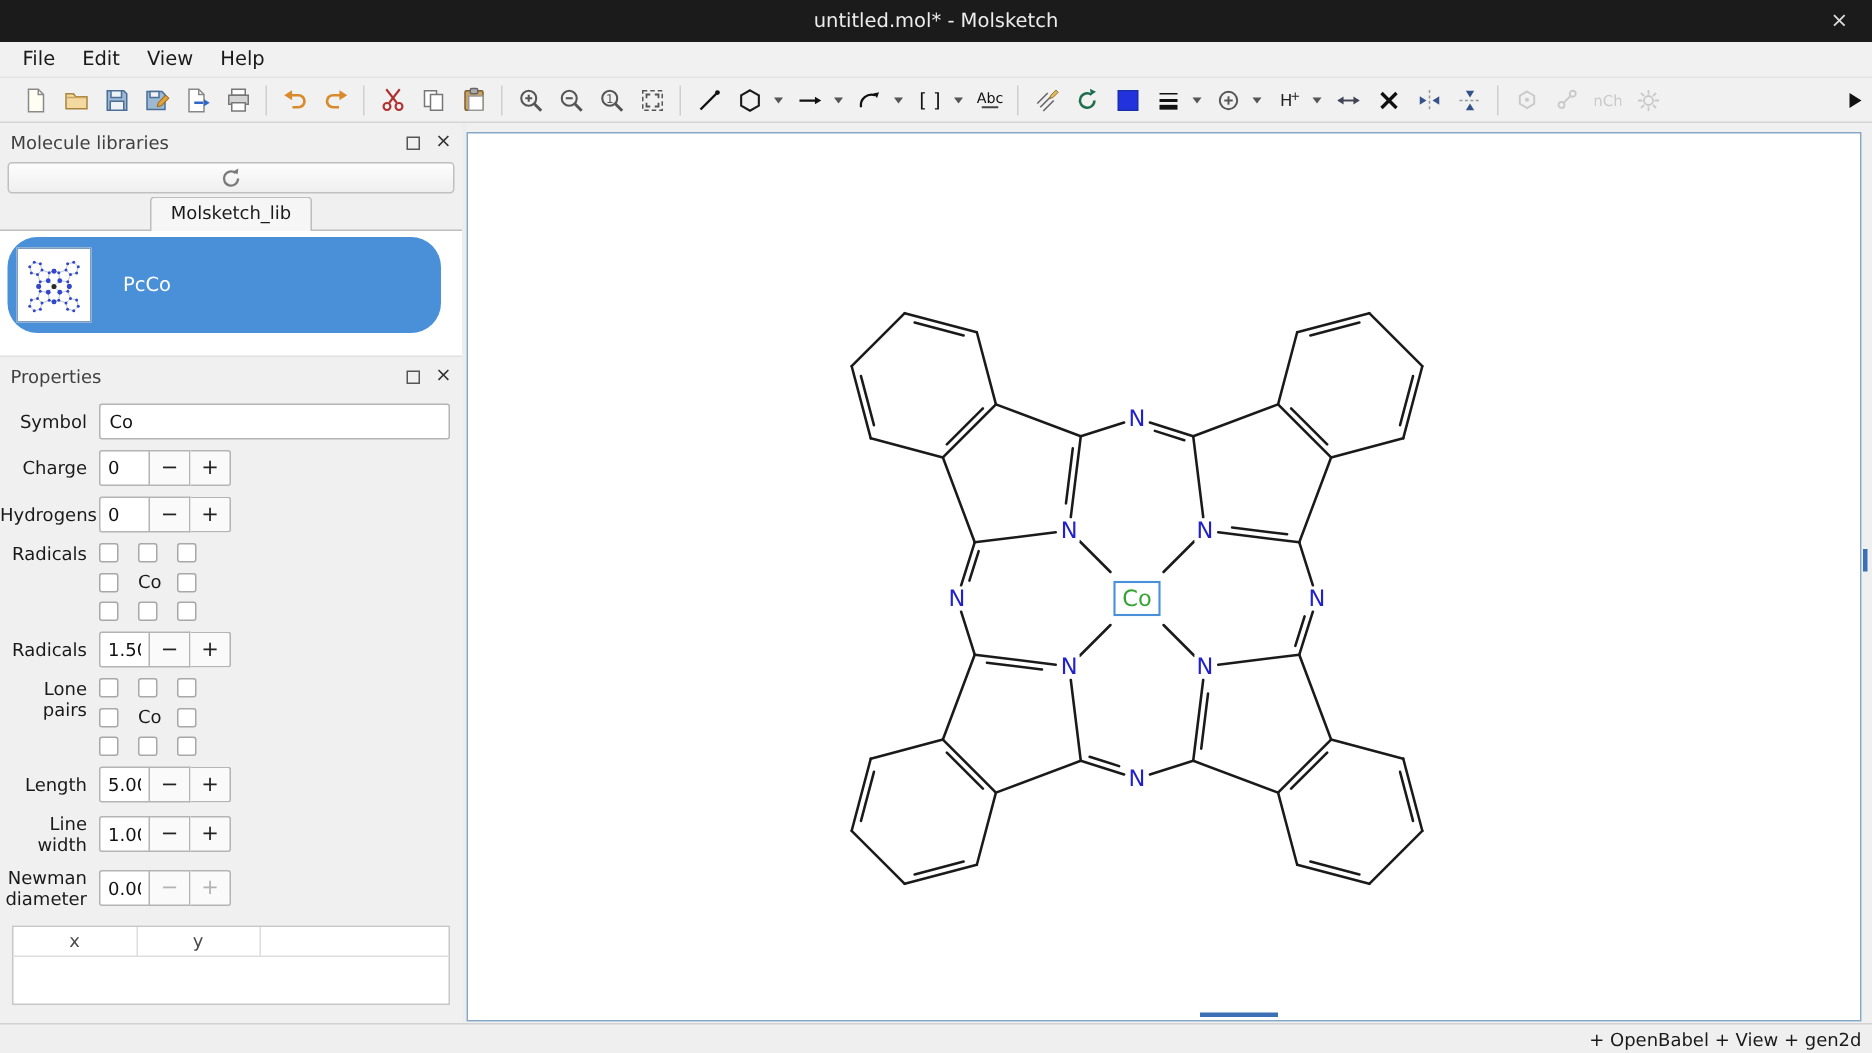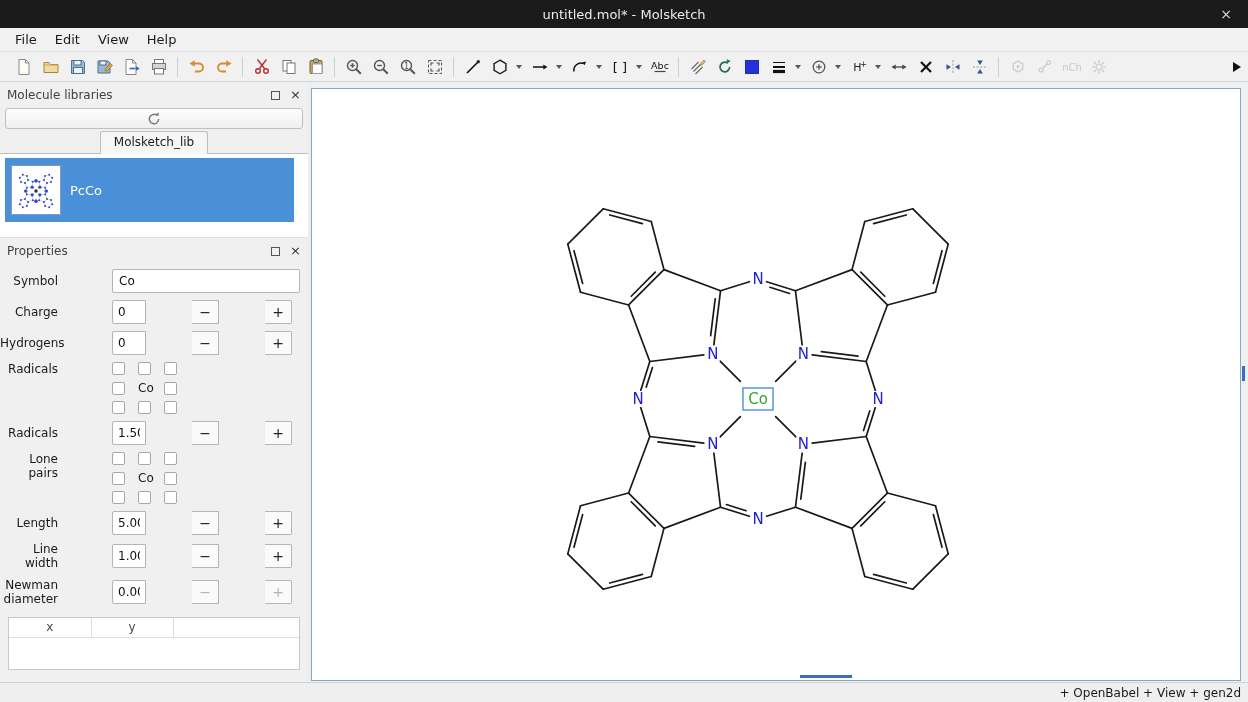--- a/index.html
+++ b/index.html
@@ -26,27 +26,27 @@
   .dock{position:absolute;left:0;top:82px;width:308px;height:600px;background:#f0f0f0;overflow:hidden;}
   .splitter{position:absolute;left:308px;top:82px;width:3px;height:600px;background:#ededed;}
   .panel-header{display:flex;align-items:center;padding:6px 7px 2px 7px;}
   .panel-title{flex:1;font-size:12px;color:#404040;}
   .ph-float{width:9px;height:9px;border:1px solid #555;margin-right:10px;}
   .ph-close{color:#333;font-size:13px;line-height:10px;}
   .refresh-btn{margin:4px 5px 0 5px;height:21px;border:1px solid #c0c0c0;border-radius:3px;background:linear-gradient(#fdfdfd,#efefef);display:flex;align-items:center;justify-content:center;}
   .tabbar{height:24px;display:flex;justify-content:center;border-bottom:1px solid #bdbdbd;margin-top:1px;}
   .tab{border:1px solid #bdbdbd;border-bottom:none;border-radius:3px 3px 0 0;background:#f6f6f6;padding:3px 13px;font-size:12px;position:relative;top:1px;}
   .lib-list{background:#fff;height:84px;padding:4px 14px 4px 5px;border-bottom:1px solid #e0e0e0;}
-  .lib-item{height:64px;display:flex;align-items:center;gap:9px;padding:6px;}
+  .lib-item{height:64px;display:flex;align-items:center;gap:21px;padding:6px;border-radius:20px;}
   .lib-item.selected{background:#4a90d9;}
   .thumb{width:50px;height:50px;background:#fff;border:1px solid #7d9cbf;flex-shrink:0;}
   .lib-label{color:#fff;font-size:13px;}
 
   .props{padding-top:2px;}
-  .prow{display:flex;align-items:center;margin:7px 8px 7px 0;gap:46px;}
+  .prow{display:flex;align-items:center;margin:7px 8px 7px 0;}
   .prow.align-top{align-items:flex-start;}
   .plabel{width:66px;text-align:right;padding-right:8px;font-size:12px;flex-shrink:0;line-height:1.2;}
   .textinput{flex:1;height:24px;border:1px solid #b4b4b4;border-radius:2px;background:#fff;font-size:12px;padding:0 6px;font-family:inherit;color:#111;}
   .spinval{width:34px;height:24px;border:1px solid #b4b4b4;border-radius:2px 0 0 2px;background:#fff;font-size:12px;padding:0 5px;font-family:inherit;color:#111;}
   .sbtn{width:27px;height:24px;border:1px solid #b4b4b4;border-left:none;background:#fafafa;display:flex;align-items:center;justify-content:center;font-size:14px;color:#222;}
   .sbtn.last{border-radius:0 2px 2px 0;}
   .sbtn.disabled{color:#b3b3b3;}
   .cbgrid{display:inline-grid;grid-template-columns:repeat(3,26px);row-gap:6px;align-items:center;}
   .cb{width:13px;height:13px;border:1px solid #a8a8a8;border-radius:2px;background:#fff;}
   .cbcenter{font-size:12px;width:20px;}

